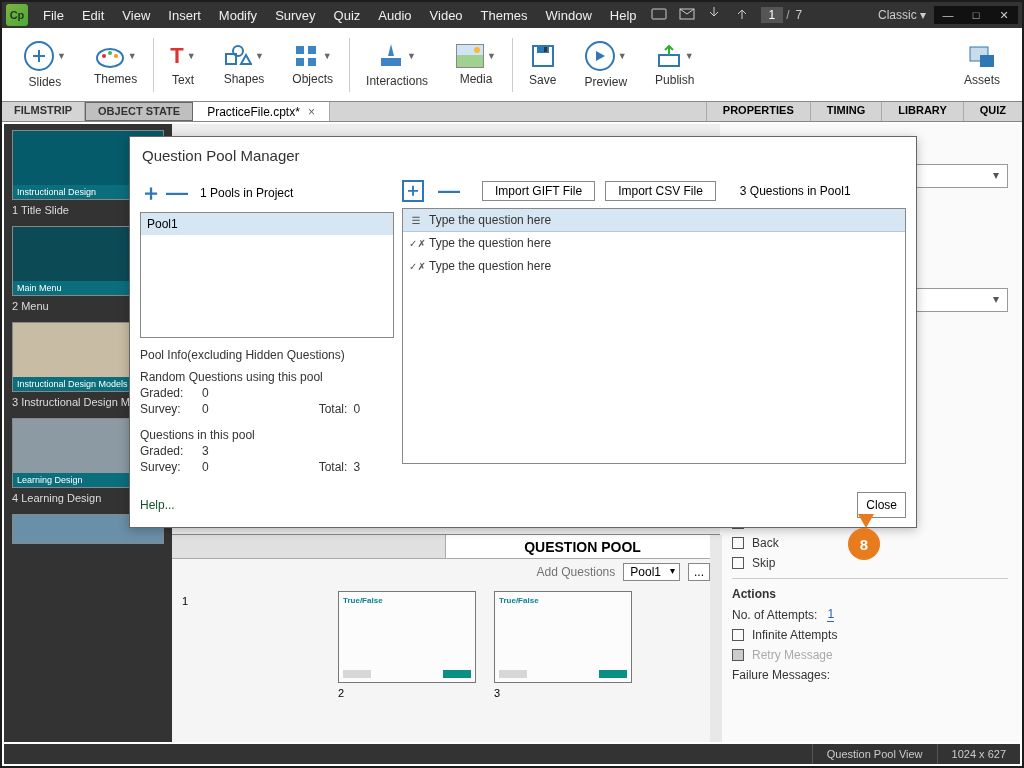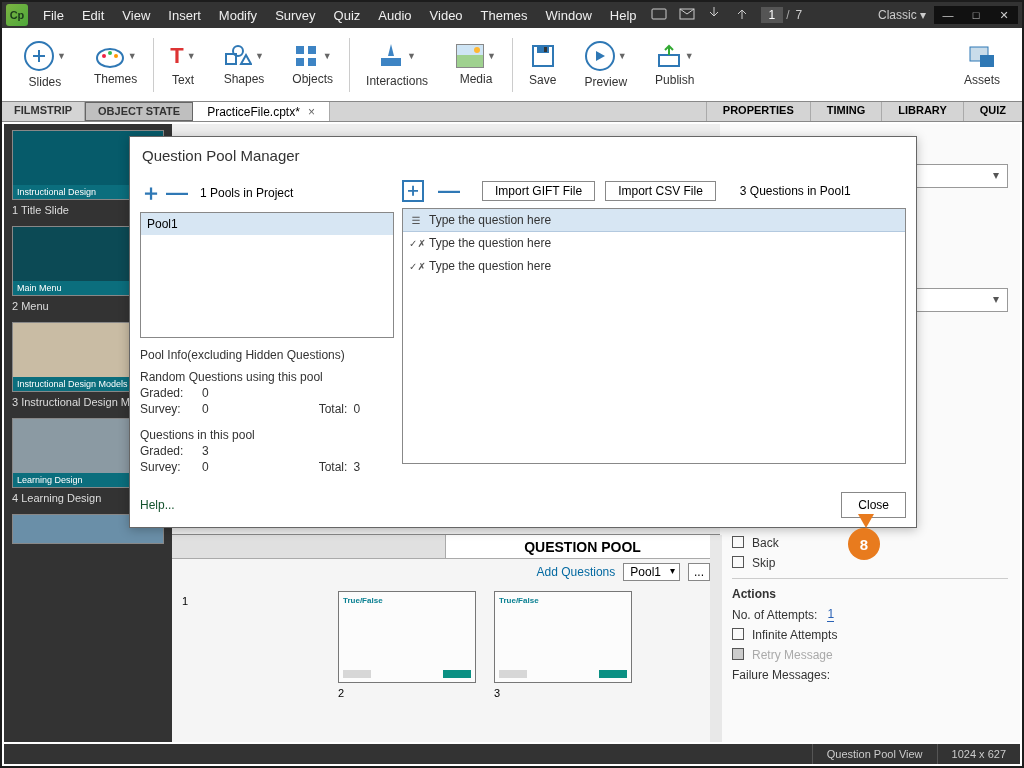--- a/index.html
+++ b/index.html
@@ -68,42 +68,42 @@
 .q-list .qrow.sel { background:#d7e6f3;border-bottom-color:#b3c9df;}
 .q-list .qrow .qicon { width:14px;display:inline-block;margin-right:6px;color:#555;font-size:10px;text-align:center;}
 .pool-info { font-size:12px;color:#333;margin-top:10px;}
 .pool-info .sec-title{margin-bottom:6px;}
 .pool-info .line{margin:2px 0;display:flex;}
 .pool-info .line .k{width:56px;}
 .pool-info .line .v{margin-left:6px;}
 .pool-info .line .ttl{margin-left:110px;}
 .qpm-foot { display:flex;align-items:center;margin-top:auto;padding-top:8px;}
 .help-link { color:#14532d;font-size:12px;cursor:pointer;}
-.close-btn { margin-left:auto;border:1px solid #888;background:#fff;padding:5px 16px;font-size:12px;cursor:pointer;}
+.close-btn { margin-left:auto;border:1px solid #888;background:#fff;padding:5px 8px;font-size:12px;cursor:pointer;}
 
 
 .proppanel { position:absolute; right:2px; top:122px; width:300px; bottom:24px; background:#fafafa; }
 .proppanel .drop { height:24px;border:1px solid #999;background:#fff;margin:40px 12px 0;position:relative;}
 .proppanel .drop::after{content:"▾";position:absolute;right:8px;top:3px;color:#555;}
 .proppanel .drop2{margin-top:100px;}
 .rp-options { padding:8px 12px; font-size:12px; color:#333;}
-.rp-options .chk { display:flex;align-items:flex-start;margin:6px 0;}
+.rp-options .chk { display:flex;align-items:center;margin:6px 0;}
 .rp-options .chk .box { width:12px;height:12px;border:1px solid #555;margin-right:8px;}
 .rp-options .disabled{color:#aaa;}
 .rp-sec-title{font-weight:bold;margin:8px 0 6px;}
 .rp-attempts{display:flex;align-items:center;margin:6px 0;}
 .rp-attempts .val{color:#2a62b5;border-bottom:1px solid #2a62b5;margin-left:10px;}
 
 
 .bottom-dock { position:absolute; left:170px; right:302px; bottom:24px; height:208px; background:#f5f5f5; border-top:1px solid #888;}
 .bd-tabs { height:24px;display:flex;border-bottom:1px solid #aaa;}
 .bd-tabs .tb{flex:1;border-right:1px solid #aaa;display:flex;align-items:center;justify-content:center;font-size:14px;font-weight:bold;background:#e0e0e0;}
 .bd-tabs .tb.active{background:#fff;}
 .bd-toolbar{display:flex;align-items:center;justify-content:flex-end;padding:4px 10px;gap:8px;}
-.addq{color:#0369a1;font-size:12px;cursor:pointer;}
+.addq{color:#737373;font-size:12px;cursor:pointer;}
 .pool-dd{border:1px solid #888;background:#fff;padding:1px 18px 1px 6px;font-size:12px;position:relative;}
 .pool-dd::after{content:"▾";position:absolute;right:4px;top:1px;font-size:10px;}
 .more-btn{border:1px solid #888;background:#fff;padding:1px 5px;font-size:12px;}
 .bd-thumbs{display:flex;padding:6px 10px;gap:18px;overflow:hidden;}
 .qthumb{width:138px;}
 .qthumb .qframe{height:92px;border:1px solid #777;background:#fcfcfc;position:relative;}
 .qthumb.sel .qframe{border:3px solid #3a8bd4;}
 .qthumb .cap{font-size:11px;margin-top:4px;}
 .qtag{position:absolute;top:4px;left:4px;font-size:8px;color:#0a8092;font-weight:bold;}
 .qbtn1{position:absolute;bottom:4px;right:4px;width:28px;height:8px;background:#0a9083;}

